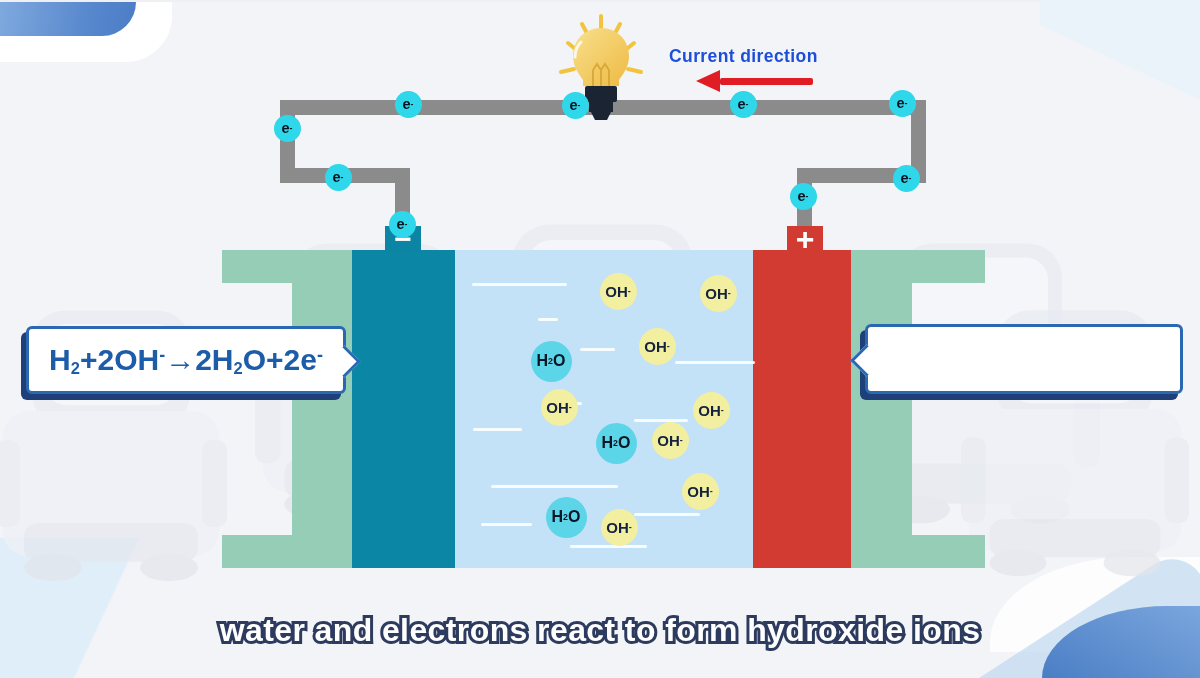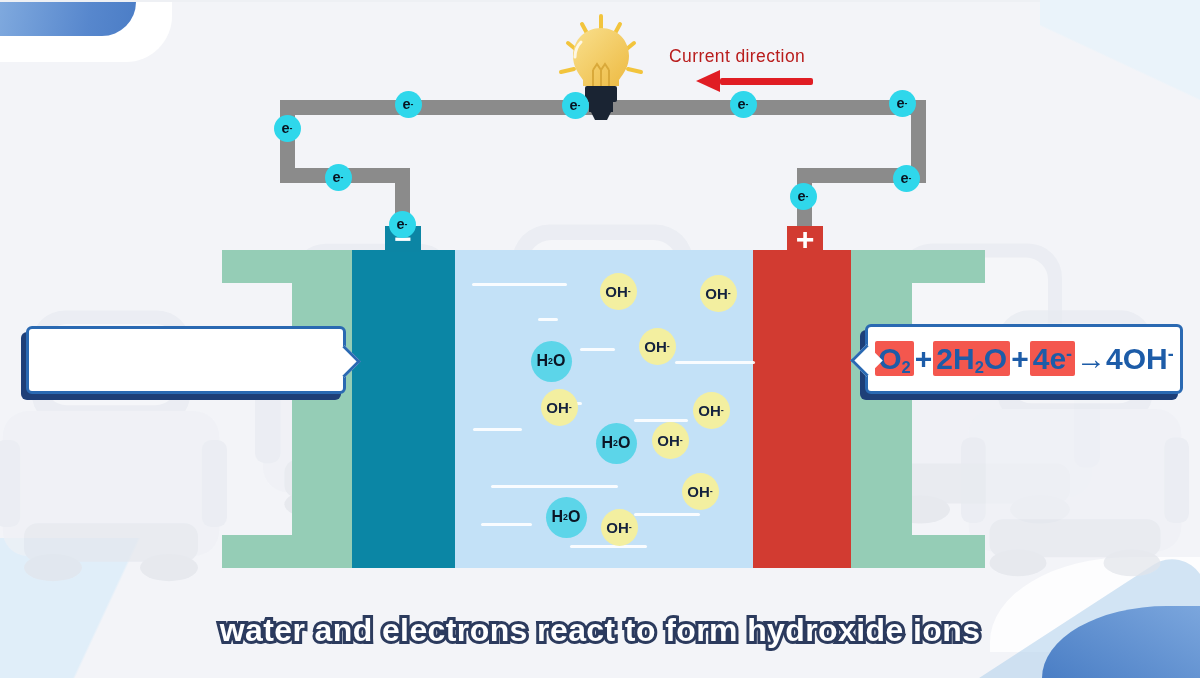--- a/index.html
+++ b/index.html
@@ -35,21 +35,21 @@
 
   .terminal{position:absolute;width:36px;height:26px;display:flex;align-items:center;justify-content:center;
     color:#ffffff;font-weight:bold;}
   .terminal.neg{background:#0c85a4;font-size:30px;}
   .terminal.pos{background:#d23b31;font-size:32px;}
   .terminal span{line-height:20px;}
 
   .arrow-shaft{left:720px;top:78px;width:93px;height:7px;background:#e01d24;border-radius:2px;}
   .arrow-head{left:696px;top:70px;width:0;height:0;
     border-top:11px solid transparent;border-bottom:11px solid transparent;border-right:24px solid #e01d24;}
-  .current-label{left:669px;top:46px;color:#b91c1c;font-size:17.5px;font-weight:normal;letter-spacing:.4px;}
+  .current-label{left:669px;top:46px;color:#1d4ed8;font-size:17.5px;font-weight:bold;letter-spacing:.4px;}
 
   
   .mint{background:#95cdb6;}
   .anode{left:352px;top:250px;width:103px;height:318px;background:#0b86a5;}
   .cathode{left:753px;top:250px;width:98px;height:318px;background:#d23b31;}
   .electrolyte{left:455px;top:250px;width:298px;height:318px;background:#c3e1f7;}
 
   .dash{position:absolute;height:3px;background:rgba(255,255,255,.9);border-radius:2px;}
 
   .ion{position:absolute;border-radius:50%;display:flex;align-items:center;justify-content:center;
@@ -239,24 +239,24 @@
         <span>O</span>
       </div>
       <div class="ion h2o" style="left: 537.5px; top: 496.5px;">
         <span>H</span>
         <span class="sb">2</span>
         <span>O</span>
       </div>
     </div>
 
   <div class="eqbox" style="left:26px;top:326px;width:314px;height:62px">
+    <div class="eq" id="anode-eq"><span><span>H</span><span class="sb">2</span><span>+2OH</span><span class="sp">-</span><span>→2H</span><span class="sb">2</span><span>O+2e</span><span class="sp">-</span></span></div>
     <div class="tail right"></div>
   </div>
   <div class="eqbox" style="left:865px;top:324px;width:312px;height:64px">
-    <div class="eq" id="cathode-eq"><span class="hl"><span>O</span><span class="sb">2</span></span><span><span>+</span></span><span class="hl"><span>2H</span><span class="sb">2</span><span>O</span></span><span><span>+</span></span><span class="hl"><span>4e</span><span class="sp">-</span></span><span><span>→4OH</span><span class="sp">-</span></span></div>
     <div class="tail left"></div>
   </div>
 
   <div class="abs" id="electron-layer" style="left:0;top:0;width:100%;height:100%">
       <div class="electron" style="left: 394.5px; top: 90.5px;">
         <span>e</span>
         <span class="sp">-</span>
       </div>
       <div class="electron" style="left: 273.5px; top: 114.5px;">
         <span>e</span>

